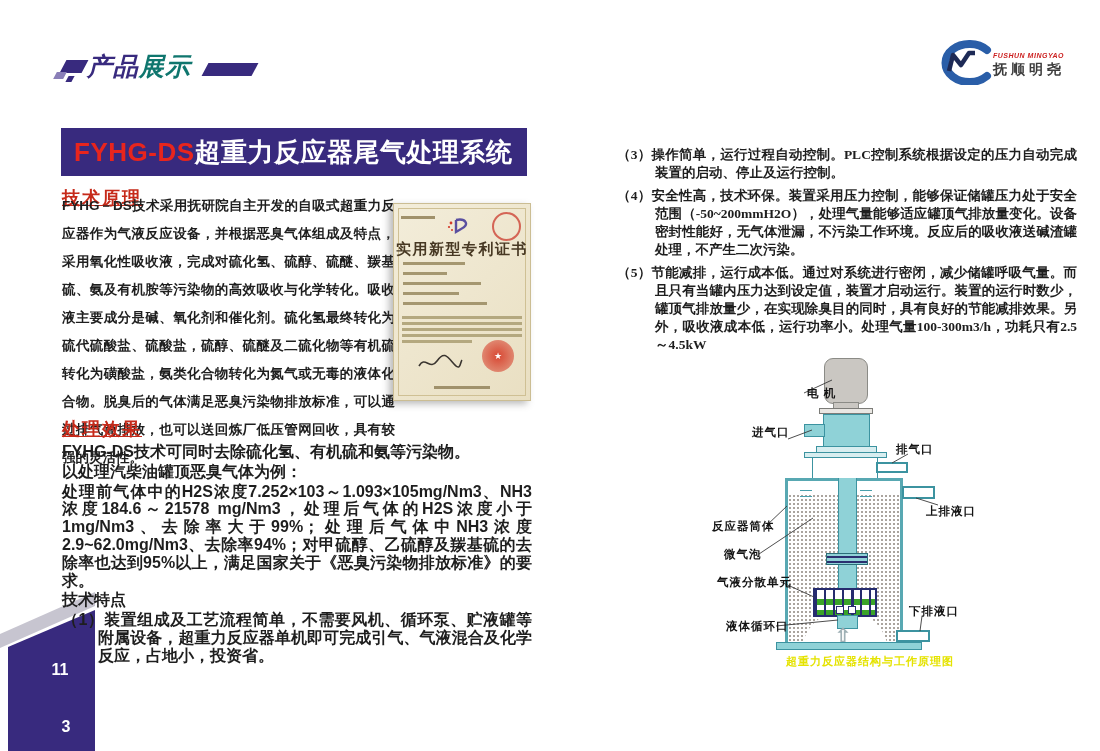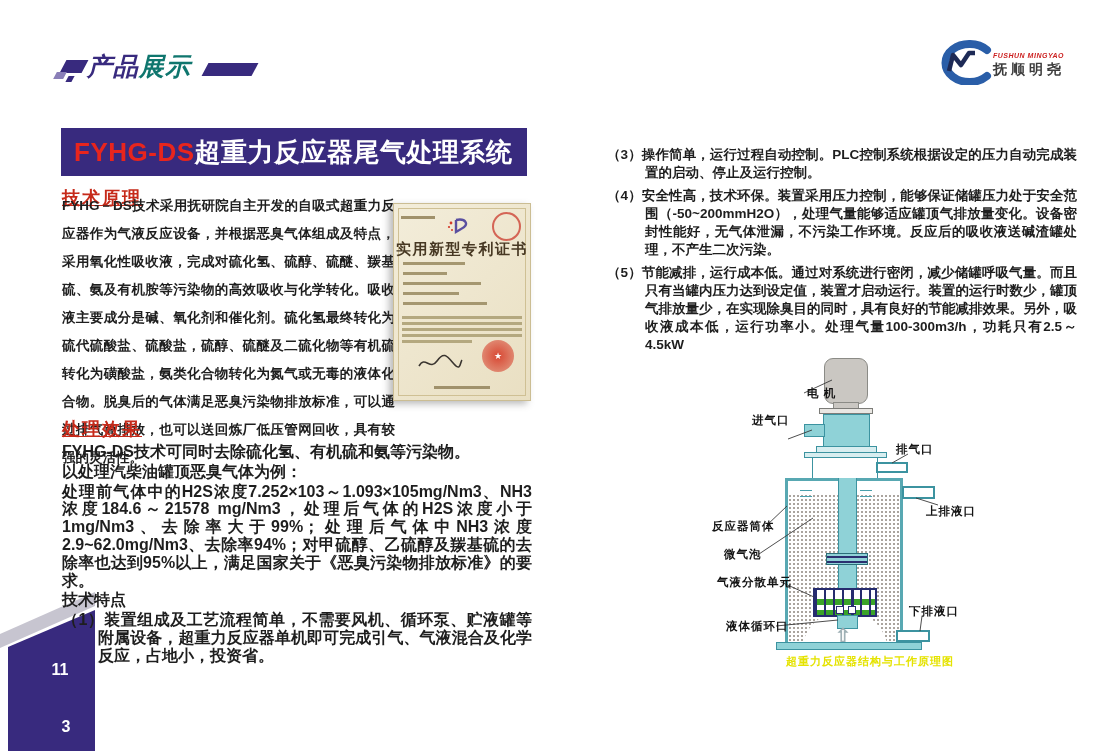--- a/index.html
+++ b/index.html
@@ -46,21 +46,21 @@
   .head-effect{left:62px;top:417px;}
 
   
   .body-txt{font-size:13.5px;font-weight:600;color:#1e1e1e;text-align:justify;}
   .principle-body{left:62px;top:192px;width:333px;line-height:28px;}
   .effect-body{left:62px;top:443px;width:470px;line-height:17.8px;font-size:16px;}
   .effect-body p{margin:0 0 2px 0;}
   .feat-head{font-weight:600;}
   .feat-item{margin-left:12px;padding-left:36px;text-indent:-36px;}
   .right-col{left:607px;top:146px;width:470px;font-size:13.5px;line-height:18px;}
-  .right-item{margin:0 0 5px 0;padding-left:38px;text-indent:-38px;text-align:justify;}
+  .right-item{margin:0 0 5px 10px;padding-left:38px;text-indent:-38px;text-align:justify;font-family:Liberation Serif, serif;}
 
   
   .cert{left:393px;top:203px;width:136px;height:196px;background:linear-gradient(135deg,#f3edda,#e9dfc2);
     border:1px solid #cbbd93;box-shadow:-4px 3px 7px rgba(60,60,60,.35);}
   .cert:before{content:"";position:absolute;inset:4px;border:1px solid #cfc094;pointer-events:none;}
   .cert-bar{position:absolute;background:#a0916b;height:3px;}
   .cert-tinytext{left:7px;top:12px;width:34px;}
   .cert-seal-top{position:absolute;left:98px;top:8px;width:25px;height:25px;border:2.5px solid rgba(203,58,44,.75);
     border-radius:50%;}
   .cert-title{position:absolute;left:0;top:36px;width:100%;text-align:center;
@@ -108,21 +108,21 @@
     background-size:100% 100%,100% 100%,100% 6px,100% 5px;
     background-position:0 0,0 0,0 9px,0 20px;}
   .clip-a,.clip-b{width:8px;height:8px;background:#fff;border:1.5px solid #262c6e;box-sizing:border-box;top:256px;}
   .clip-a{left:146px;} .clip-b{left:158px;}
   .shaft-bottom{left:147px;top:265px;width:21px;height:14px;}
   .up-arrow{left:145px;top:274px;font-size:19px;color:#9fb0b5;font-weight:bold;}
   .lower-pipe{left:206px;top:280px;width:34px;height:12px;}
   .upper-drain-pipe{left:212px;top:136px;width:33px;height:13px;}
   .base-plate{left:86px;top:292px;width:146px;height:8px;}
   .dlabel{font-size:11.5px;font-weight:bold;color:#141414;white-space:nowrap;letter-spacing:1px;}
-  .lb-motor{left:82px;top:36px;padding-left:35px;} .lb-inlet{left:62px;top:63px;} .lb-outlet{left:206px;top:92px;}
+  .lb-motor{left:82px;top:36px;padding-left:35px;} .lb-inlet{left:62px;top:75px;} .lb-outlet{left:206px;top:92px;}
   .lb-updrain{left:236px;top:154px;} .lb-body{left:22px;top:169px;} .lb-bubble{left:34px;top:197px;}
   .lb-unit{left:27px;top:225px;} .lb-circ{left:36px;top:269px;} .lb-lowdrain{left:219px;top:254px;}
   .leaders{left:0;top:0;width:295px;height:330px;pointer-events:none;}
   .dia-caption{left:96px;top:304px;width:140px;font-size:11px;font-weight:bold;color:#e5e300;
     letter-spacing:1px;white-space:nowrap;}
 </style>
 </head>
 <body>
 
 <div class="page">

